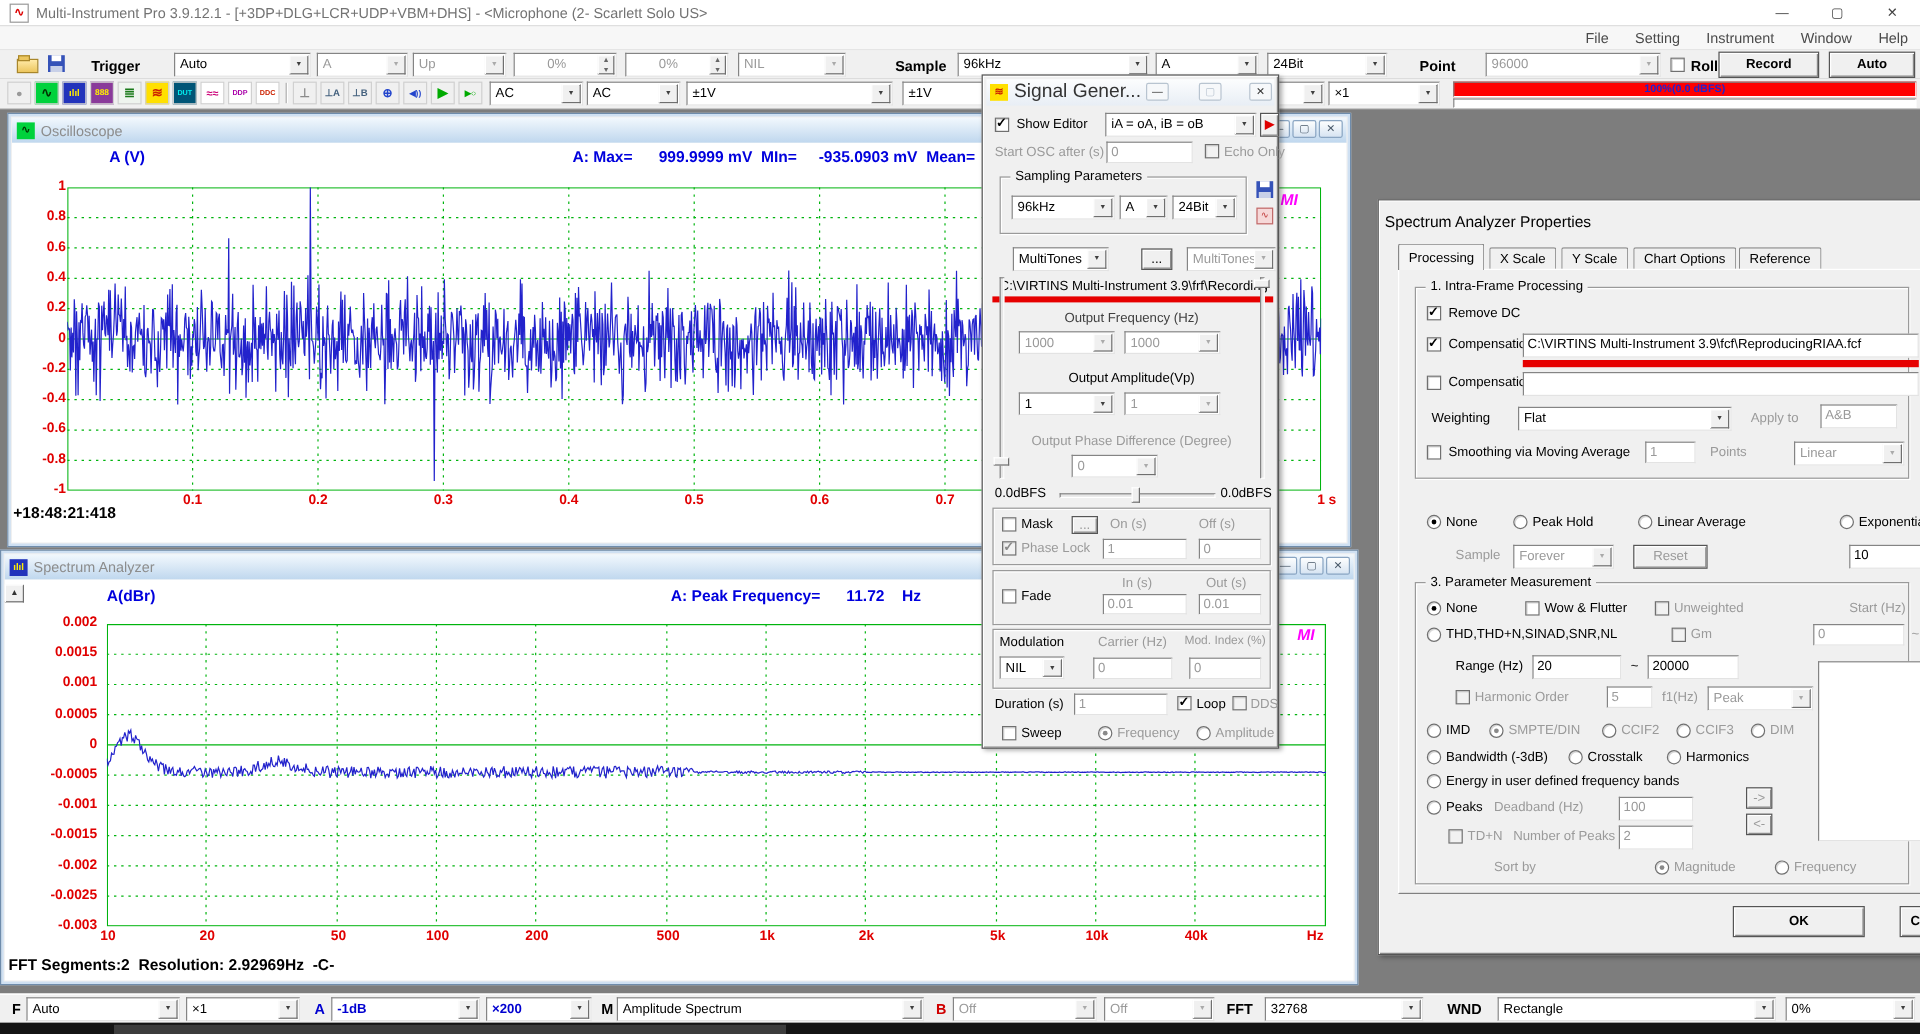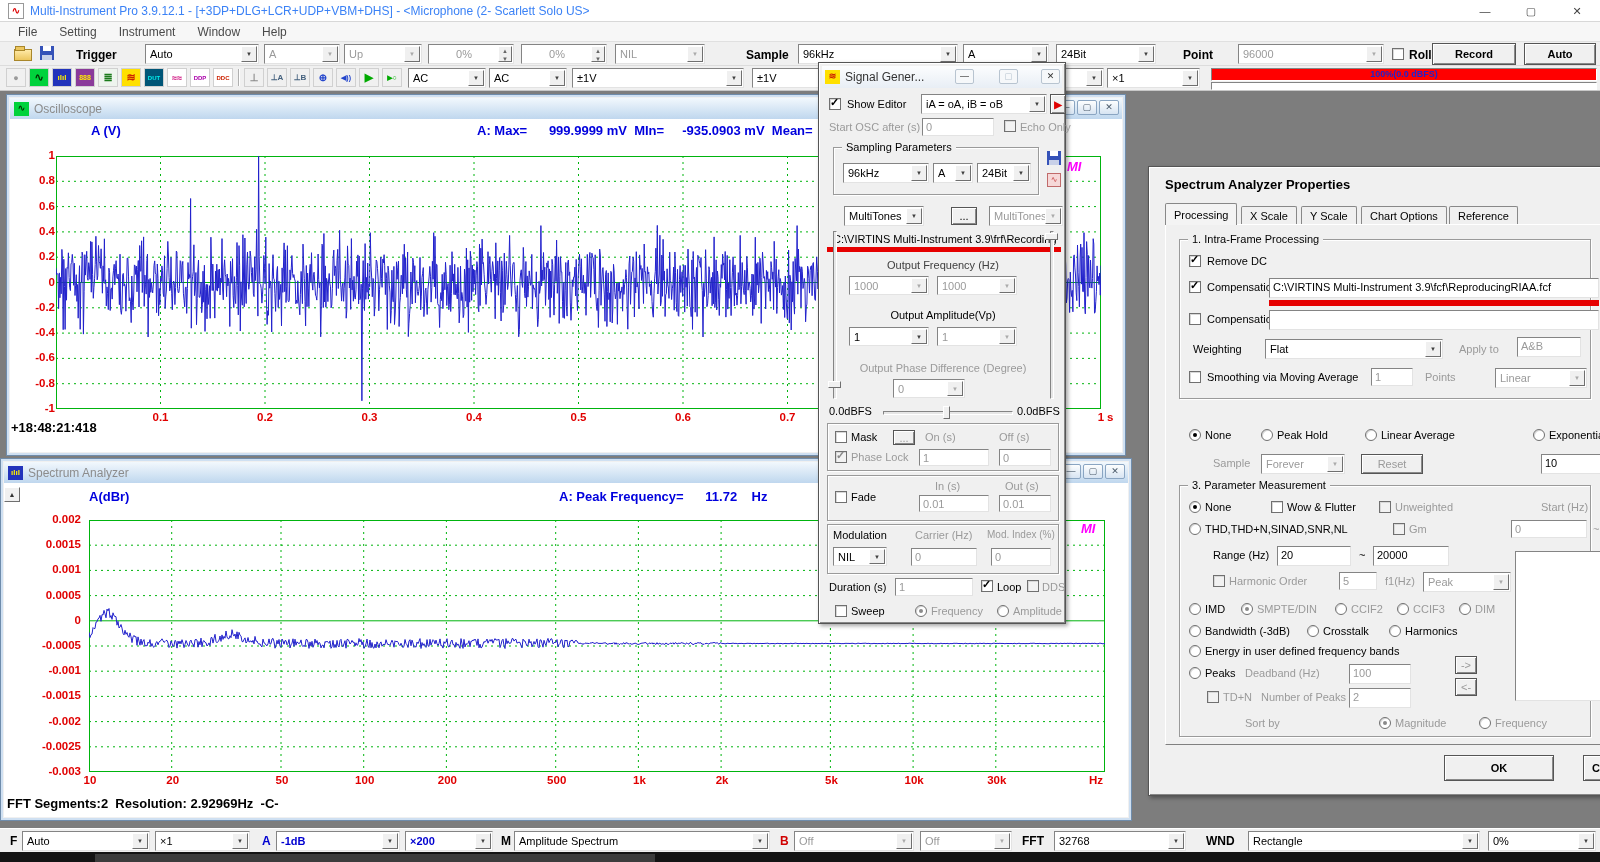--- a/index.html
+++ b/index.html
@@ -1,23 +1,23 @@
 <!DOCTYPE html>
 <html><head>
 <meta charset="utf-8">
 <style>
 *{margin:0;padding:0;box-sizing:border-box;font-family:"Liberation Sans",sans-serif;}
 html,body{background:#555;}
 .screen{position:relative;width:1600px;height:862px;background:#f0f0f0;overflow:hidden;font-size:12px;}
 
 .apptitle{position:absolute;left:0;top:0;width:1600px;height:22px;background:#fff;border-bottom:1px solid #d8d8d8;}
-.apptitle .t{position:absolute;left:30px;top:4px;color:#3b82f6;font-size:12px;white-space:nowrap;}
+.apptitle .t{position:absolute;left:30px;top:4px;color:#737373;font-size:12px;white-space:nowrap;}
 .appico{position:absolute;left:8px;top:3px;width:16px;height:16px;background:#fff;border:1px solid #999;color:#d00;font-size:10px;line-height:14px;text-align:center;font-weight:bold;}
 .wbtn{position:absolute;top:0;width:46px;height:22px;color:#444;text-align:center;line-height:22px;font-size:11px;}
-.menubar{position:absolute;left:0;top:22px;width:1600px;height:20px;background:#f7f7f7;border-bottom:1px solid #e0e0e0;display:flex;align-items:center;padding-left:8px;gap:2px;}
+.menubar{position:absolute;left:0;top:22px;width:1600px;height:20px;background:#f7f7f7;border-bottom:1px solid #e0e0e0;display:flex;align-items:center;padding-left:8px;gap:2px;justify-content:flex-end;}
 .menubar b{font-weight:normal;color:#4a4a4a;font-size:12px;padding:2px 10px;}
 .tb{position:absolute;left:0;width:1600px;background:#f0f0f0;}
 .tb1{top:42px;height:24px;border-bottom:1px solid #dcdcdc;}
 .tb2{top:66px;height:25px;border-bottom:1px solid #c8c8c8;}
 .lb{position:absolute;font-size:11px;color:#000;white-space:nowrap;font-weight:normal;}
 .lb.bold{font-weight:bold;font-size:12px;}
 .lb.d{color:#9a9a9a;}
 .cmb{position:absolute;height:20px;background:#fff;border:1px solid;border-color:#848484 #e3e3e3 #e3e3e3 #848484;display:flex;align-items:center;padding:0 18px 0 4px;font-size:11px;color:#000;overflow:hidden;white-space:nowrap;}
 .cmb.d{color:#9a9a9a;}
 .cmb.blue{color:#0000d0;font-weight:bold;}
@@ -49,21 +49,21 @@
 .hdr{position:absolute;font-weight:bold;color:#0000dd;font-size:13px;white-space:pre;}
 .tick{position:absolute;color:#e00000;font-weight:bold;font-size:11.5px;white-space:nowrap;}
 .tick.ty{width:44px;text-align:right;}
 .tick.tx{width:30px;text-align:center;}
 .tick.ty2{width:54px;text-align:right;}
 .btm{position:absolute;font-weight:bold;color:#000;font-size:13px;white-space:pre;}
 .wm{position:absolute;color:#ff00ff;font-weight:bold;font-size:13px;font-style:italic;}
 
 .dlg{position:absolute;background:#f0f0f0;border:1px solid #555;box-shadow:inset 1px 1px 0 #fff,inset -1px -1px 0 #888,2px 2px 4px rgba(0,0,0,.35);}
 .dtbar{position:absolute;left:3px;top:3px;right:3px;height:22px;background:linear-gradient(#fcfdfe,#e8eef5);display:flex;align-items:center;padding-left:3px;gap:5px;}
-.dtbar .wt{color:#333;font-size:12px;}
+.dtbar .wt{color:#333;font-size:16px;}
 .dbtn{position:absolute;top:6px;width:19px;height:15px;background:#f6f8fa;border:1px solid #b8c4d0;color:#333;font-size:9px;line-height:13px;text-align:center;border-radius:2px;}
 .redline{position:absolute;background:#e60000;}
 .vtr{position:absolute;width:4px;background:#e6e6e6;border:1px solid;border-color:#848484 #fff #fff #848484;}
 .vth{position:absolute;width:13px;height:7px;background:#f0f0f0;border:1px solid;border-color:#fff #6f6f6f #6f6f6f #fff;}
 .htr{position:absolute;height:4px;background:#e6e6e6;border:1px solid;border-color:#848484 #fff #fff #848484;}
 .hth{position:absolute;width:7px;height:13px;background:#f0f0f0;border:1px solid;border-color:#fff #6f6f6f #6f6f6f #fff;}
 
 .tab{position:absolute;height:19px;background:#f0f0f0;border:1px solid #888;border-bottom:none;border-radius:2px 2px 0 0;font-size:11px;display:flex;align-items:center;justify-content:center;padding:0 8px;color:#000;}
 .tab.on{height:22px;margin-top:-3px;background:#f4f4f4;z-index:3;font-weight:normal;}
 .tabpanel{position:absolute;background:#f0f0f0;border:1px solid;border-color:#fff #808080 #808080 #fff;}
@@ -305,21 +305,21 @@
         <span class="tick tx" style="left: 74px; top: 315px;">10</span>
         <span class="tick tx" style="left: 156.693px; top: 315px;">20</span>
         <span class="tick tx" style="left: 266.007px; top: 315px;">50</span>
         <span class="tick tx" style="left: 348.7px; top: 315px;">100</span>
         <span class="tick tx" style="left: 431.393px; top: 315px;">200</span>
         <span class="tick tx" style="left: 540.707px; top: 315px;">500</span>
         <span class="tick tx" style="left: 623.4px; top: 315px;">1k</span>
         <span class="tick tx" style="left: 706.093px; top: 315px;">2k</span>
         <span class="tick tx" style="left: 815.407px; top: 315px;">5k</span>
         <span class="tick tx" style="left: 898.1px; top: 315px;">10k</span>
-        <span class="tick tx" style="left: 980.793px; top: 315px;">30k</span>
+        <span class="tick tx" style="left: 980.793px; top: 315px;">40k</span>
       </div>
     <span class="tick" style="left:1088px;top:315px">Hz</span>
     <span class="btm" style="left:6px;top:337px">FFT Segments:2  Resolution: 2.92969Hz  -C-</span>
   </div>
 
   <div class="dlg" style="left:818px;top:62px;width:248px;height:562px;z-index:30">
     <div class="dtbar">
       <span class="wico" style="background:#ffe000;color:#cc2200">≋</span>
       <span class="wt">Signal Gener...</span>
     </div>
@@ -452,21 +452,21 @@
 
     <s class="cb" style="left:16px;top:542px"></s>
     <b class="lb" style="left:32px;top:542px">Sweep</b>
     <s class="rb on d" style="left:96px;top:542px"></s>
     <b class="lb d" style="left:112px;top:542px">Frequency</b>
     <s class="rb d" style="left:178px;top:542px"></s>
     <b class="lb d" style="left:194px;top:542px">Amplitude</b>
   </div>
 
   <div class="dlg" style="left:1148px;top:166px;width:460px;height:630px;z-index:25">
-    <b class="lb" style="left:16px;top:10px;font-size:13px;font-weight:bold">Spectrum Analyzer Properties</b>
+    <b class="lb" style="left:5px;top:10px;font-size:13px;font-weight:normal">Spectrum Analyzer Properties</b>
 
     <div class="tab on" style="left:16px;top:39px">
         <span>Processing</span>
       </div>
     <div class="tab" style="left:92px;top:39px">
         <span>X Scale</span>
       </div>
     <div class="tab" style="left:152px;top:39px">
         <span>Y Scale</span>
       </div>

